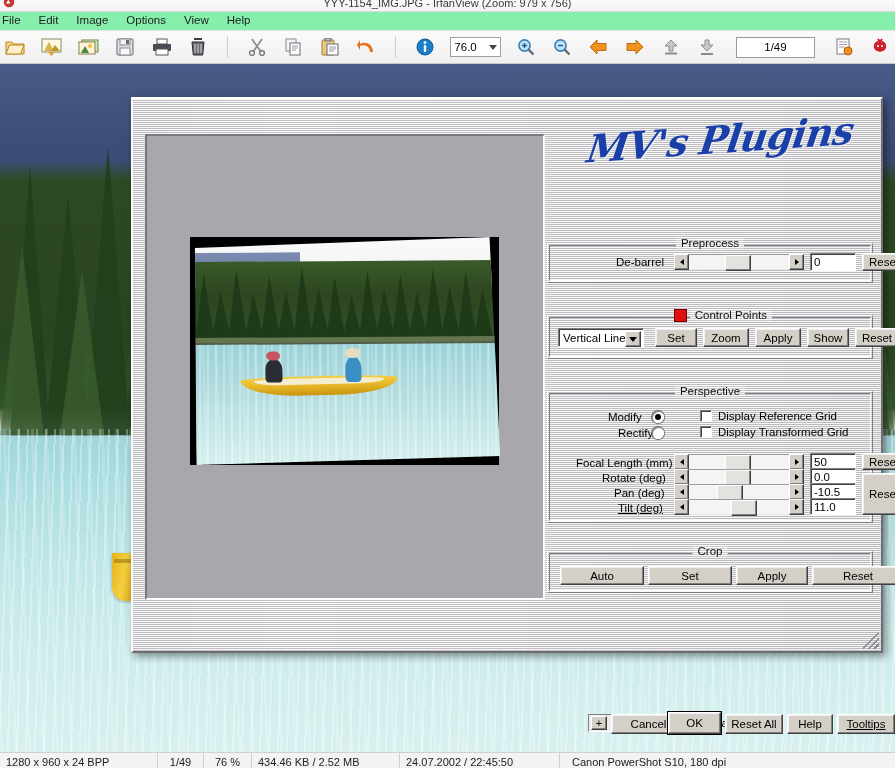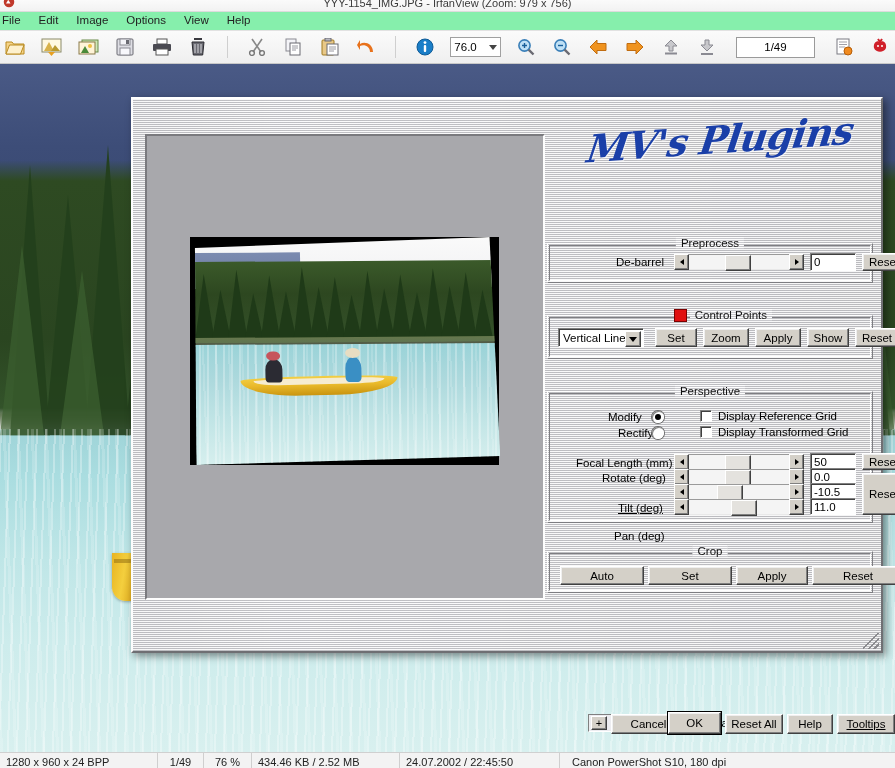--- a/index.html
+++ b/index.html
@@ -697,21 +697,21 @@
           </div>
         <div class="sl-track">
           <div class="sl-thumb" id="sl-rotate" style="left: 36px;"></div>
         </div>
         <div class="sl-btn">
             <span class="sl-arrow-r"></span>
           </div>
       </div>
       <div class="field" style="position:absolute; left:262px; top:76px; width:46px; height:17px;">0.0</div>
 
-      <span class="lbl" style="position:absolute; left:66px; top:95px;margin-top:43px;">Pan (deg)</span>
+      <span class="lbl" style="position:absolute; left:66px; top:95px;">Pan (deg)</span>
       <div class="slider" style="left:126px; top:92px; width:130px;">
         <div class="sl-btn">
             <span class="sl-arrow-l"></span>
           </div>
         <div class="sl-track">
           <div class="sl-thumb" id="sl-pan" style="left: 28px;"></div>
         </div>
         <div class="sl-btn">
             <span class="sl-arrow-r"></span>
           </div>

